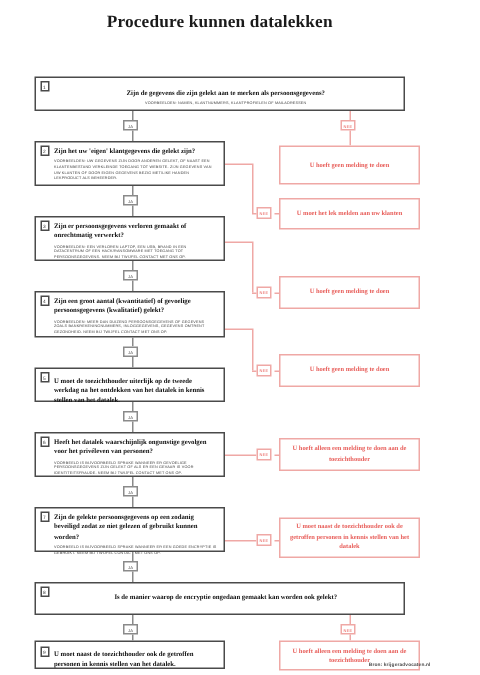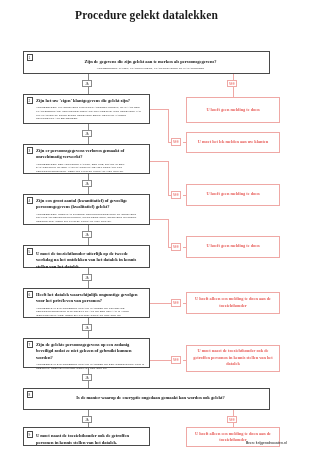--- a/index.html
+++ b/index.html
@@ -109,21 +109,21 @@
     right: 6px; bottom: 5px;
     font-size: 3.2px;
     color: #4a4a4a;
     font-weight: bold;
     letter-spacing: .1px;
   }
 </style>
 </head>
 <body>
 
-<h1 id="page-title">Procedure gelekt datalekken</h1>
+<h1 id="page-title">Procedure kunnen datalekken</h1>
 
 <div class="canvas">
 
   <div class="qbox centertop" style="left:23px; top:22px; width:247px; height:23px;">
     <div class="num">1</div>
     <p class="qtitle" style="margin-top:4px;">Zijn de gegevens die zijn gelekt aan te merken als persoonsgegevens?</p>
     <p class="qsub">VOORBEELDEN: NAMEN, KLANTNUMMERS, KLANTPROFIELEN OF MAILADRESSEN</p>
   </div>
 
   <div class="vline red" style="left:232.5px; top:45px; height:6px;"></div>

